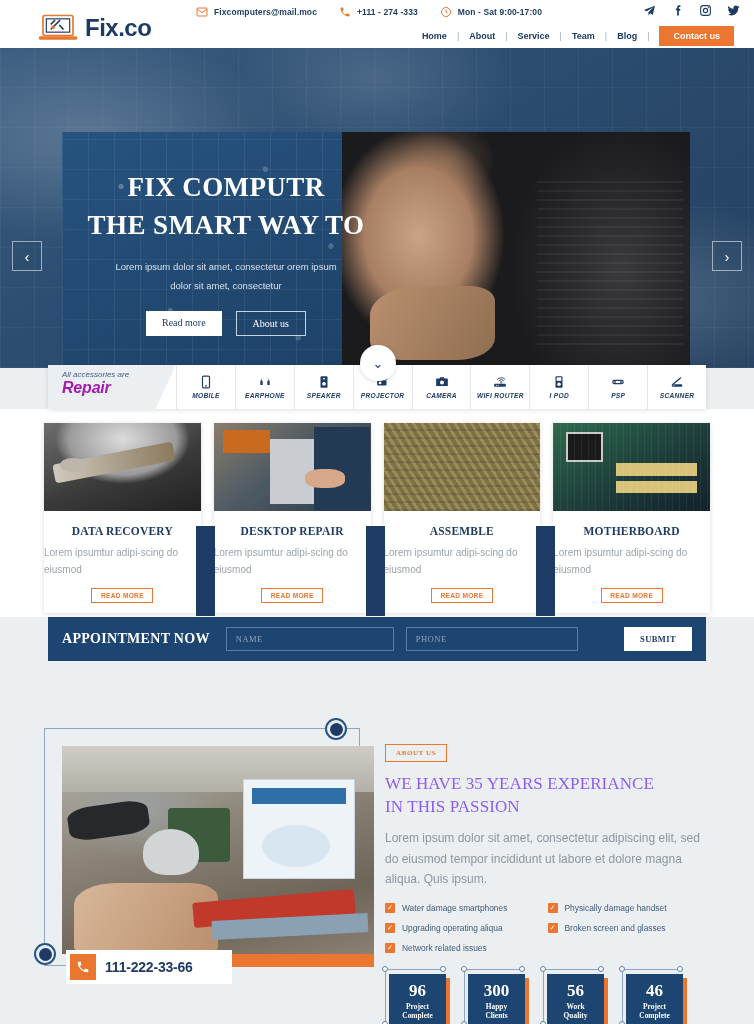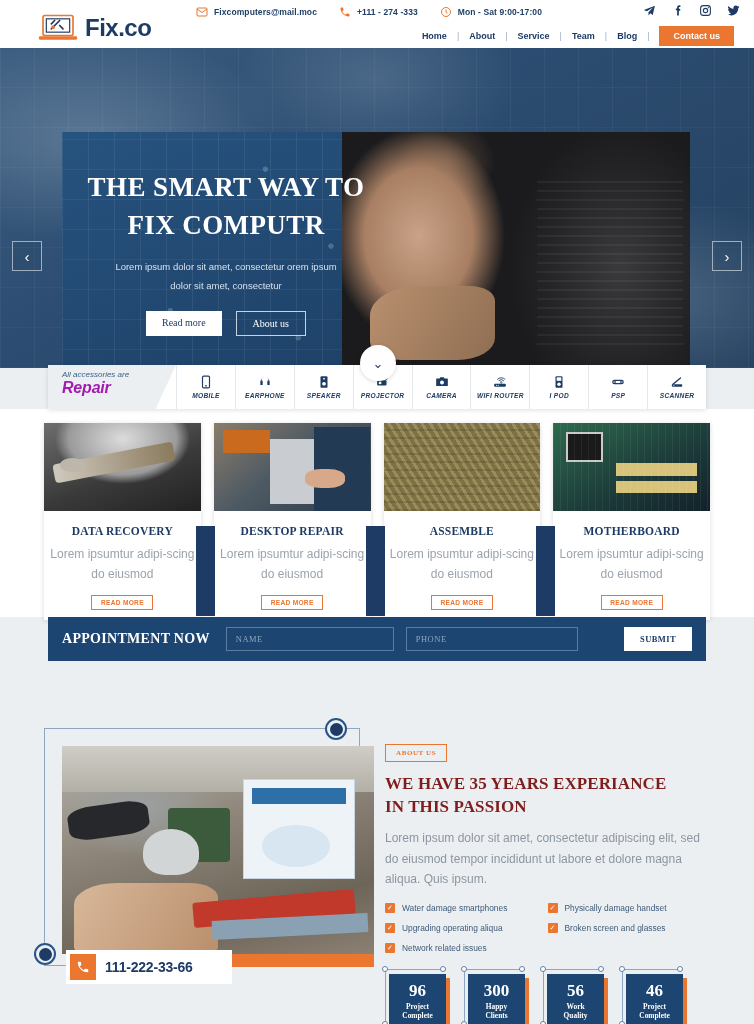--- a/index.html
+++ b/index.html
@@ -97,21 +97,21 @@
      background:#fff; display:flex; align-items:center; justify-content:center; color:#1d3b64;
      font-size:13px; z-index:10; box-shadow:0 1px 4px rgba(0,0,0,.15);}
 
   
   .services { position:absolute; left:0; top:409px; width:754px; height:208px; background:#fff; }
   .cards { position:absolute; left:44px; top:14px; width:666px; display:flex; gap:13px; }
   .card { width:157px; background:#fff; box-shadow:0 1px 5px rgba(0,0,0,.14); padding-bottom:10px; }
   .card-img { height:88px; background:#56585a; position:relative; overflow:hidden; }
   .card h3 { text-align:center; font-family:"Liberation Serif",serif; font-size:11.5px; color:#1d3b64;
      font-weight:700; margin-top:14px; letter-spacing:.2px;}
-  .card p { text-align:center; font-size:12px; color:#9aa3ad; line-height:1.65; margin-top:8px; }
+  .card p { text-align:left; font-size:10px; color:#9aa3ad; line-height:1.65; margin-top:8px; }
   .card .rm { display:block; width:62px; margin:10px auto 0; text-align:center; font-size:6.6px;
      color:#ea7630; border:1px solid #ea7630; padding:3px 0; letter-spacing:.3px; font-weight:600;}
   .blue-strip { position:absolute; top:117px; width:19px; height:90px; background:#1d3b64; }
 
   
   .appt { position:absolute; left:48px; top:617px; width:658px; height:44px; background:#1d4571;
      display:flex; align-items:center; padding:0 14px; }
   .appt h4 { color:#fff; font-family:"Liberation Serif",serif; font-size:14px; font-weight:700;
      letter-spacing:.3px; margin-right:16px;}
   .appt input { height:24px; border:1px solid #5c7da3; background:transparent; color:#c3d2e2;
@@ -134,21 +134,21 @@
   .dot i { width:13px; height:13px; border-radius:50%; background:#1d3b64; display:block; }
   .phone-badge { position:absolute; left:66px; top:950px; width:166px; height:34px; background:#fff;
      display:flex; align-items:center; padding:4px; gap:9px; z-index:5;}
   .phone-badge .pb-ic { width:26px;height:26px;background:#ea7630;display:flex;align-items:center;justify-content:center;color:#fff;}
   .phone-badge .pb-ic svg{width:14px;height:14px;display:block;}
   .phone-badge b { font-size:14px; color:#1d3b64; font-weight:700; letter-spacing:-.2px;}
 
   .ab-right { position:absolute; left:385px; top:80px; width:325px; }
   .tag { display:inline-block; border:1px solid #ea7630; color:#ea7630; font-size:7px; font-weight:700;
      padding:4px 10px; letter-spacing:.6px; font-family:"Liberation Serif",serif;}
-  .ab-h2 { font-family:"Liberation Serif",serif; font-size:17px; color:#7f1d1d; font-weight:700;
+  .ab-h2 { font-family:"Liberation Serif",serif; font-size:17px; color:#8b5cf6; font-weight:400;
      line-height:1.35; margin-top:11px; letter-spacing:.1px;}
   .ab-p { font-size:12px; color:#8c96a1; line-height:1.72; margin-top:9px; }
   .feats { margin-top:13px; display:flex; flex-wrap:wrap; }
   .feat { width:50%; display:flex; align-items:center; gap:7px; margin-bottom:10px; }
   .feat .ck { width:10px; height:10px; background:#ea7630; color:#fff; font-size:7px; display:flex;
      align-items:center; justify-content:center; border-radius:1px; flex:none;}
   .feat span.tx { font-size:8.4px; color:#3d5a79; }
 
   .stats { position:absolute; left:385px; top:941px; display:flex; gap:14px; }
   .stat { position:relative; width:65px; height:58px;margin-top:33px; }
@@ -248,22 +248,22 @@
       <span class="sep">|</span>
       <span class="cta">Contact us</span>
     </div>
   </div>
 
   <div class="hero">
     <div class="hero-bg"></div>
 
     <div class="hero-card">
       <div class="hero-inner">
+        <div class="hero-h1">FIX COMPUTR</div>
         <div class="hero-h1">THE SMART WAY TO</div>
-        <div class="hero-h1">FIX COMPUTR</div>
         <div class="hero-p">Lorem ipsum dolor sit amet, consectetur orem ipsum</div>
         <div class="hero-p" style="margin-top:0">dolor sit amet, consectetur</div>
         <div class="hero-btns">
           <span class="btn-w">Read more</span>
           <span class="btn-o">About us</span>
         </div>
       </div>
     </div>
 
     <div class="hero-photo">

